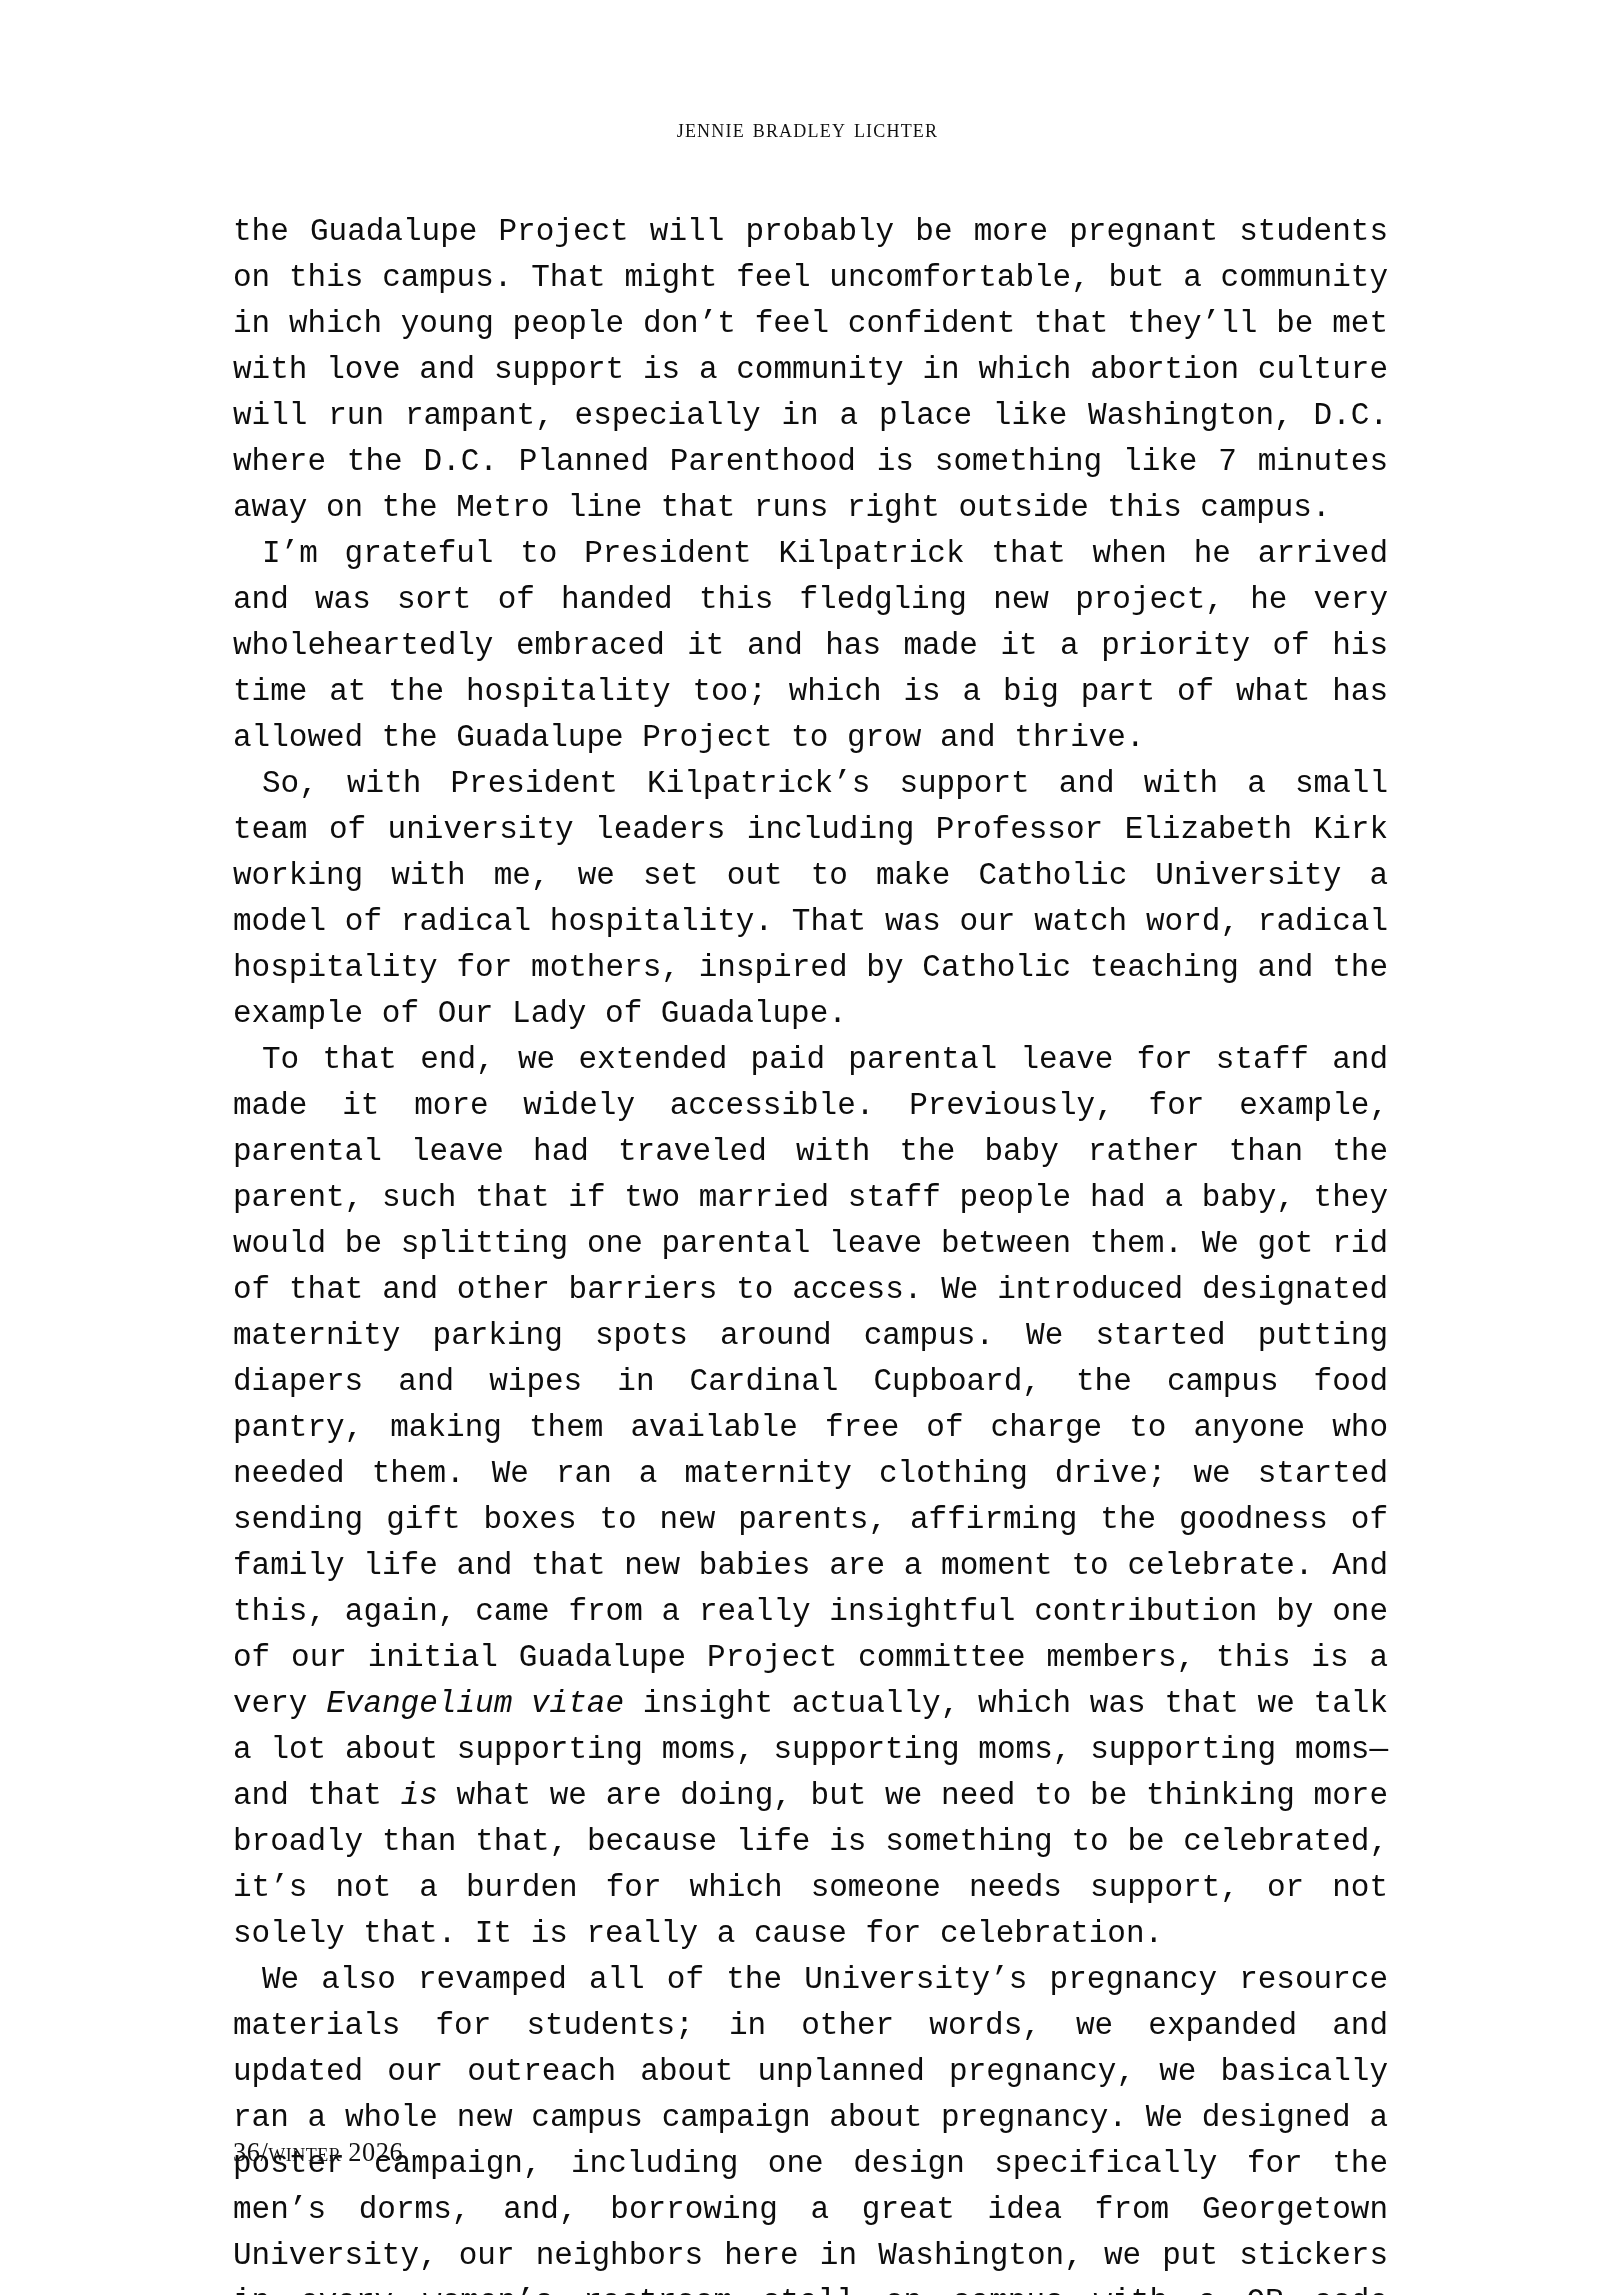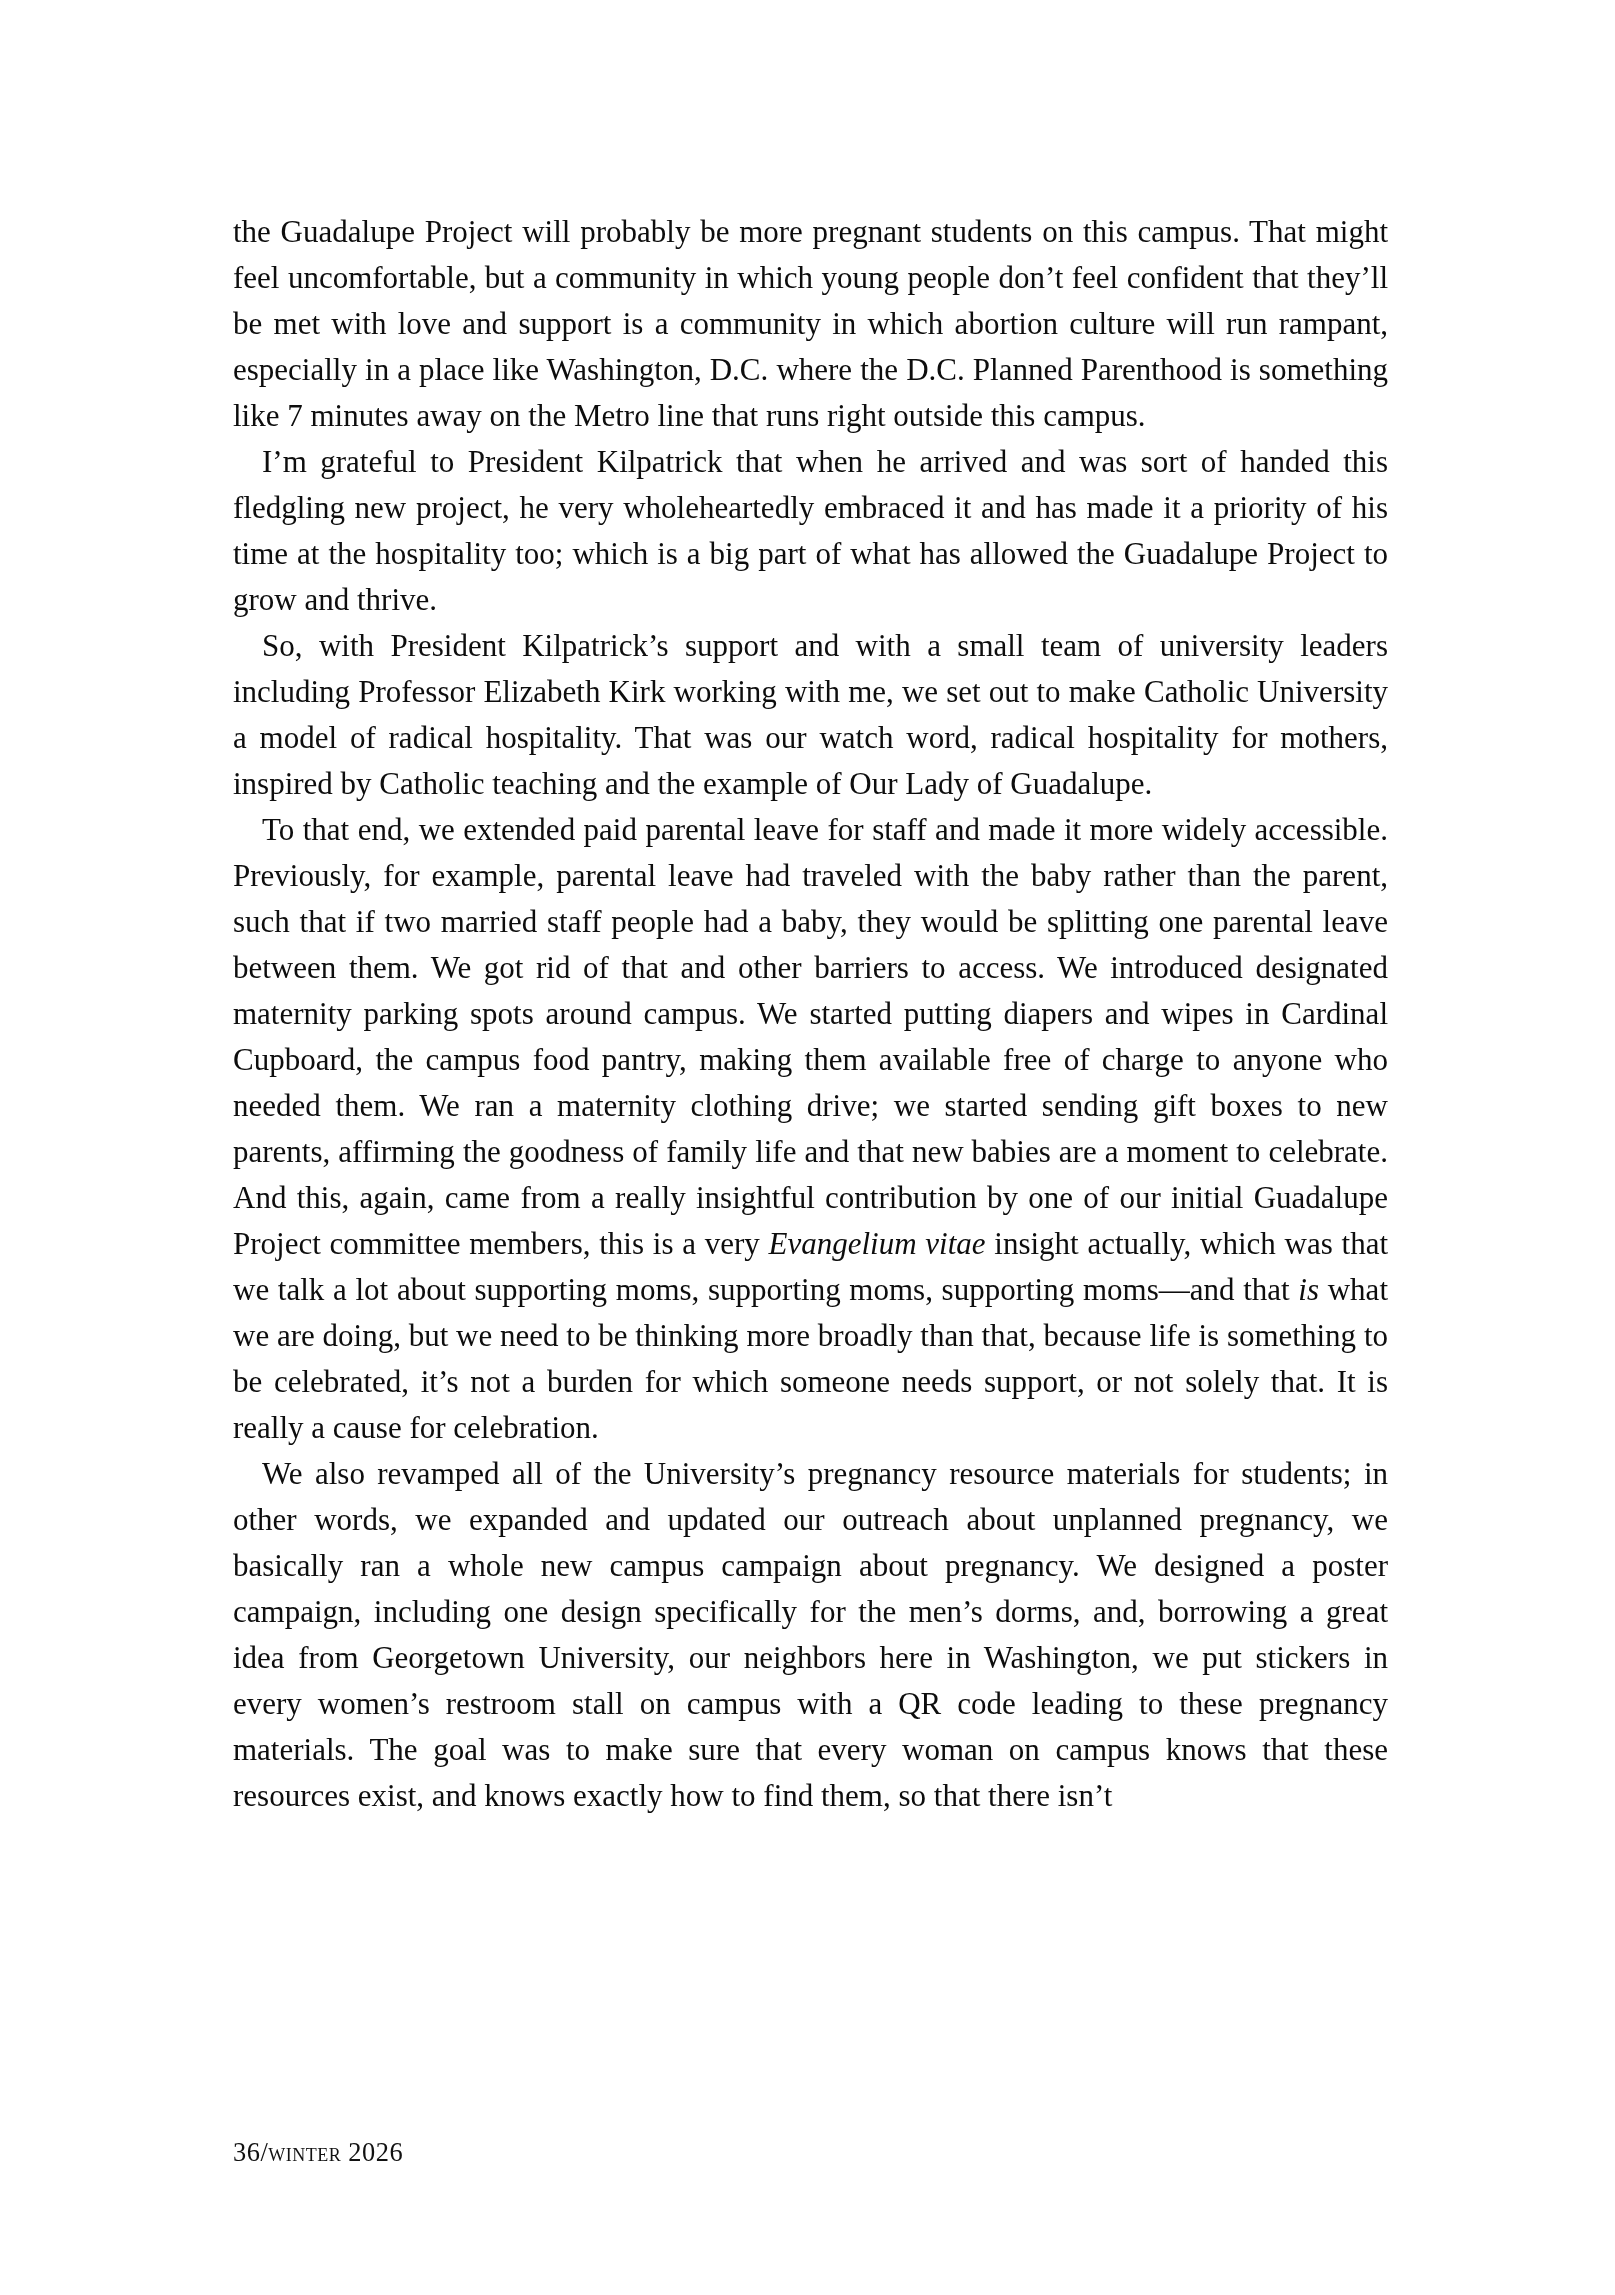--- a/index.html
+++ b/index.html
@@ -48,20 +48,21 @@
     line-height: 46px;
     text-align: justify;
     text-justify: inter-word;
     color: #0d0d0d;
     hyphens: manual;
   }
 
   .para {
     margin: 0;
     text-indent: 0;
+    font-family: Liberation Mono, monospace;
   }
 
   .para.indented {
     text-indent: 29px;
   }
 
   
   .para:last-child { }
 
   em, .italic {
@@ -83,20 +84,21 @@
   .footer .season {
     font-variant: small-caps;
     text-transform: lowercase;
   }
 </style>
 </head>
 <body>
 
 <div class="page">
 
+  <div class="running-head">Jennie Bradley Lichter</div>
 
   <div class="text-block">
 
     <p class="para">the Guadalupe Project will probably be more pregnant students on this campus. That might feel uncomfortable, but a community in which young people don’t feel confident that they’ll be met with love and support is a community in which abortion culture will run rampant, especially in a place like Washington, D.C. where the D.C. Planned Parenthood is something like 7 minutes away on the Metro line that runs right outside this campus.</p>
 
     <p class="para indented">I’m grateful to President Kilpatrick that when he arrived and was sort of handed this fledgling new project, he very wholeheartedly embraced it and has made it a priority of his time at the hospitality too; which is a big part of what has allowed the Guadalupe Project to grow and thrive.</p>
 
     <p class="para indented">So, with President Kilpatrick’s support and with a small team of university leaders including Professor Elizabeth Kirk working with me, we set out to make Catholic University a model of radical hospitality. That was our watch word, radical hospitality for mothers, inspired by Catholic teaching and the example of Our Lady of Guadalupe.</p>
 
     <p class="para indented"><span>To that end, we extended paid parental leave for staff and made it more widely accessible. Previously, for example, parental leave had traveled with the baby rather than the parent, such that if two married staff people had a baby, they would be splitting one parental leave between them. We got rid of that and other barriers to access. We introduced designated maternity parking spots around campus. We started putting diapers and wipes in Cardinal Cupboard, the campus food pantry, making them available free of charge to anyone who needed them. We ran a maternity clothing drive; we started sending gift boxes to new parents, affirming the goodness of family life and that new babies are a moment to celebrate. And this, again, came from a really insightful contribution by one of our initial Guadalupe Project committee members, this is a very </span><em class="italic">Evangelium vitae</em><span> insight actually, which was that we talk a lot about supporting moms, supporting moms, supporting moms—and that </span><em class="italic">is</em><span> what we are doing, but we need to be thinking more broadly than that, because life is something to be celebrated, it’s not a burden for which someone needs support, or not solely that. It is really a cause for celebration.</span></p>

